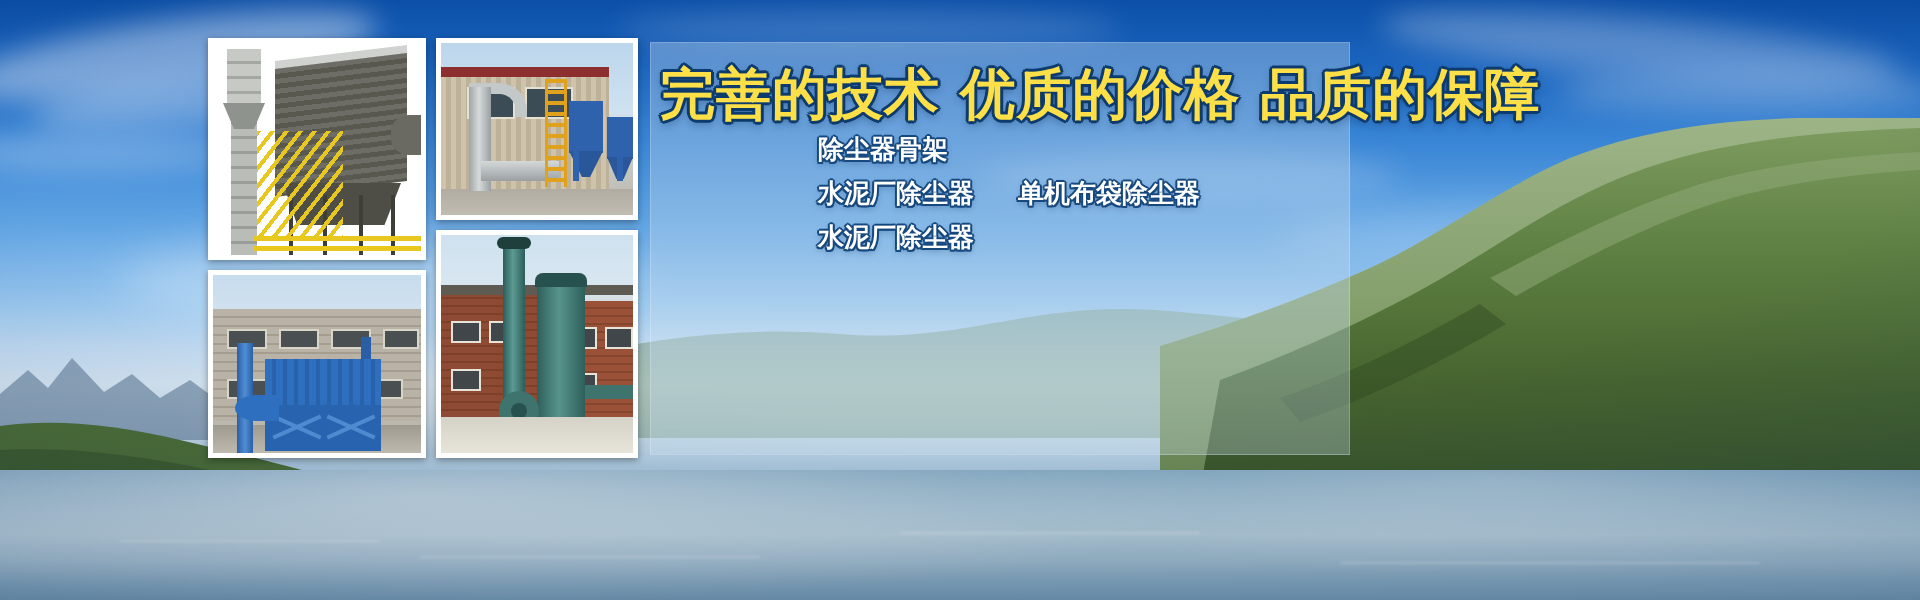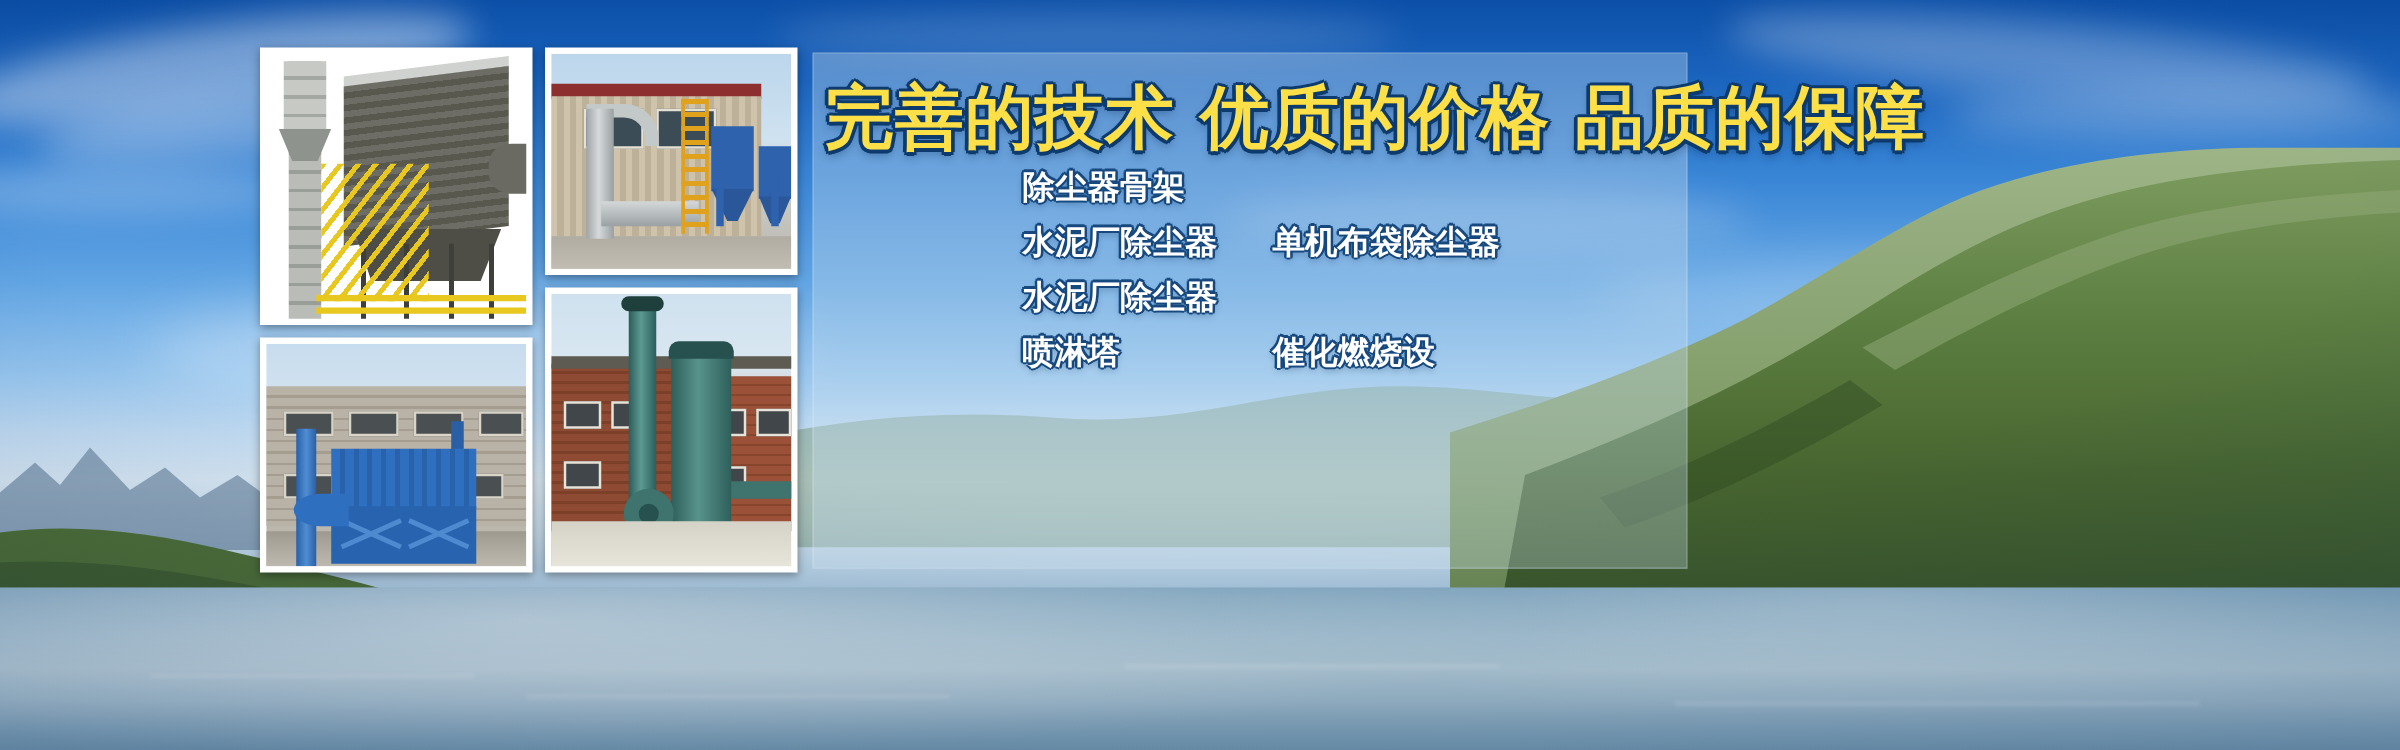--- a/index.html
+++ b/index.html
@@ -421,20 +421,16 @@
     <div class="prow">
       <span class="pcol-a">水泥厂除尘器</span>
       <span class="pcol-b">单机布袋除尘器</span>
     </div>
 
 
     <div class="prow">
       <span class="pcol-b">水泥厂除尘器</span>
     </div>
 
-    <div class="prow">
-      <span class="pcol-a">喷淋塔</span>
-      <span class="pcol-b">催化燃烧设</span>
-    </div>
 
   </div>
 
 </div>
 
 </body></html>

